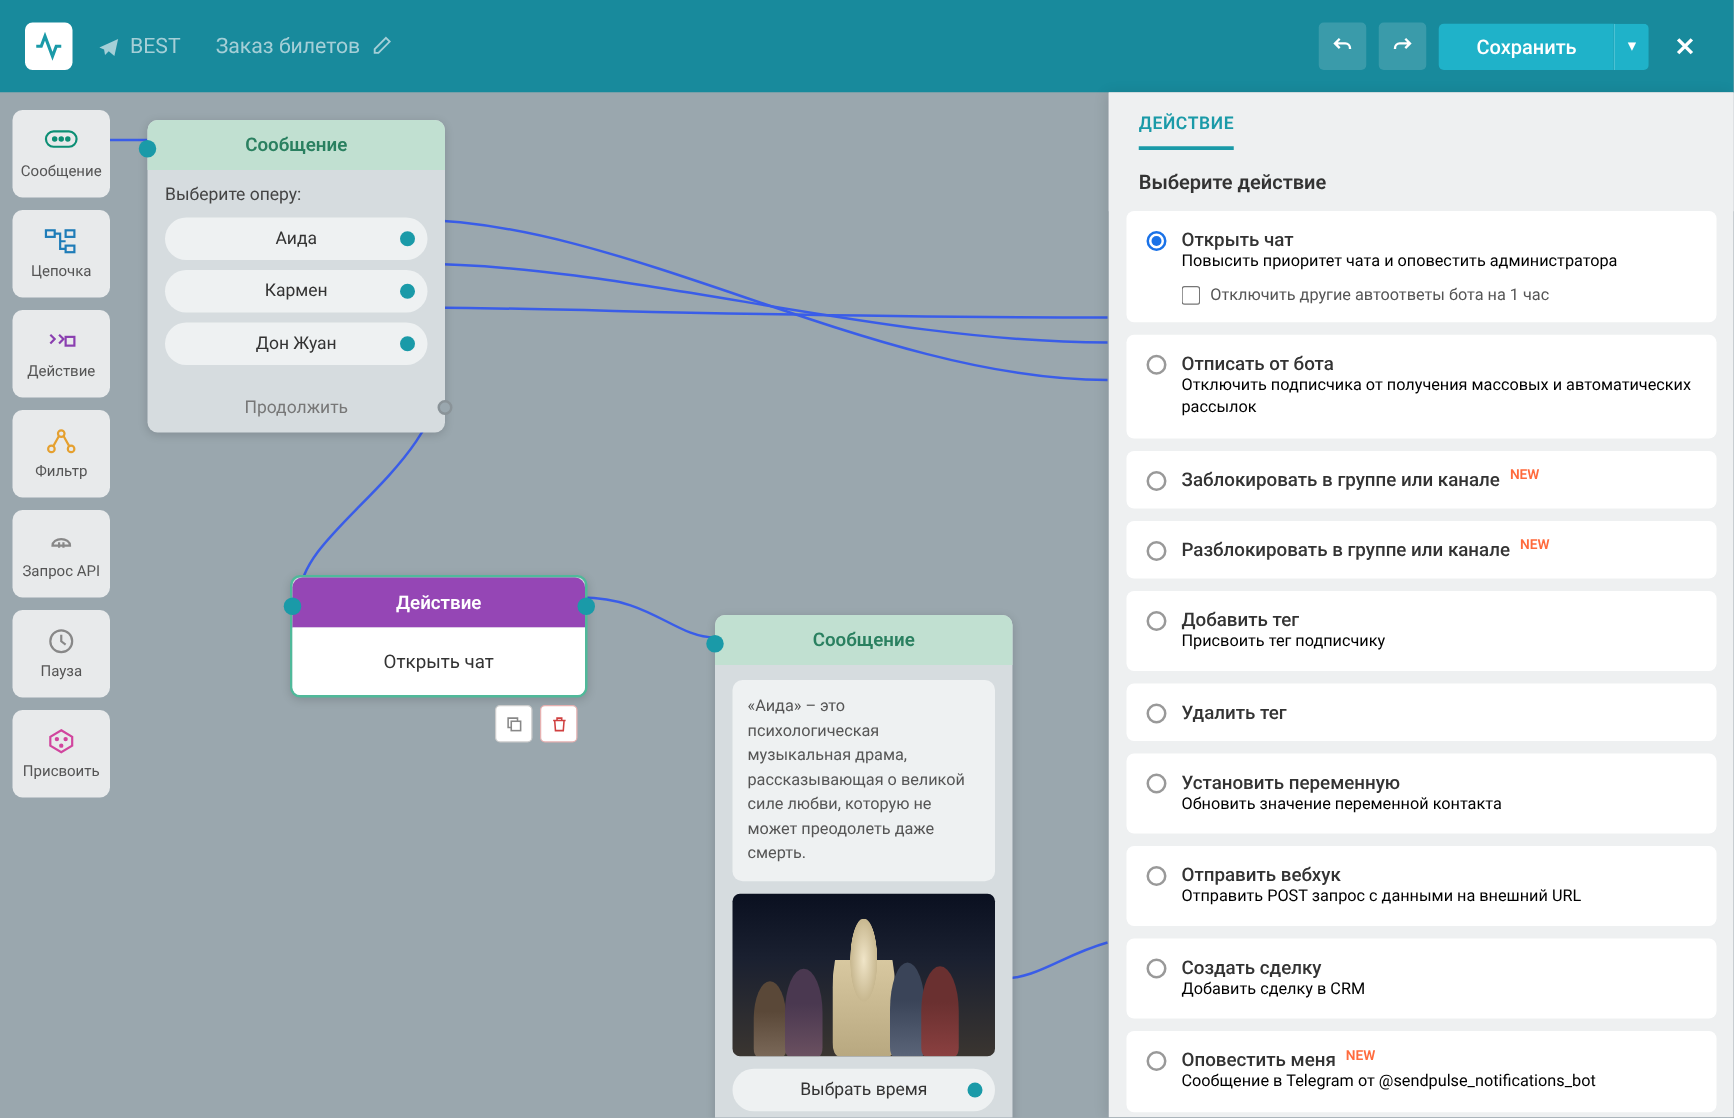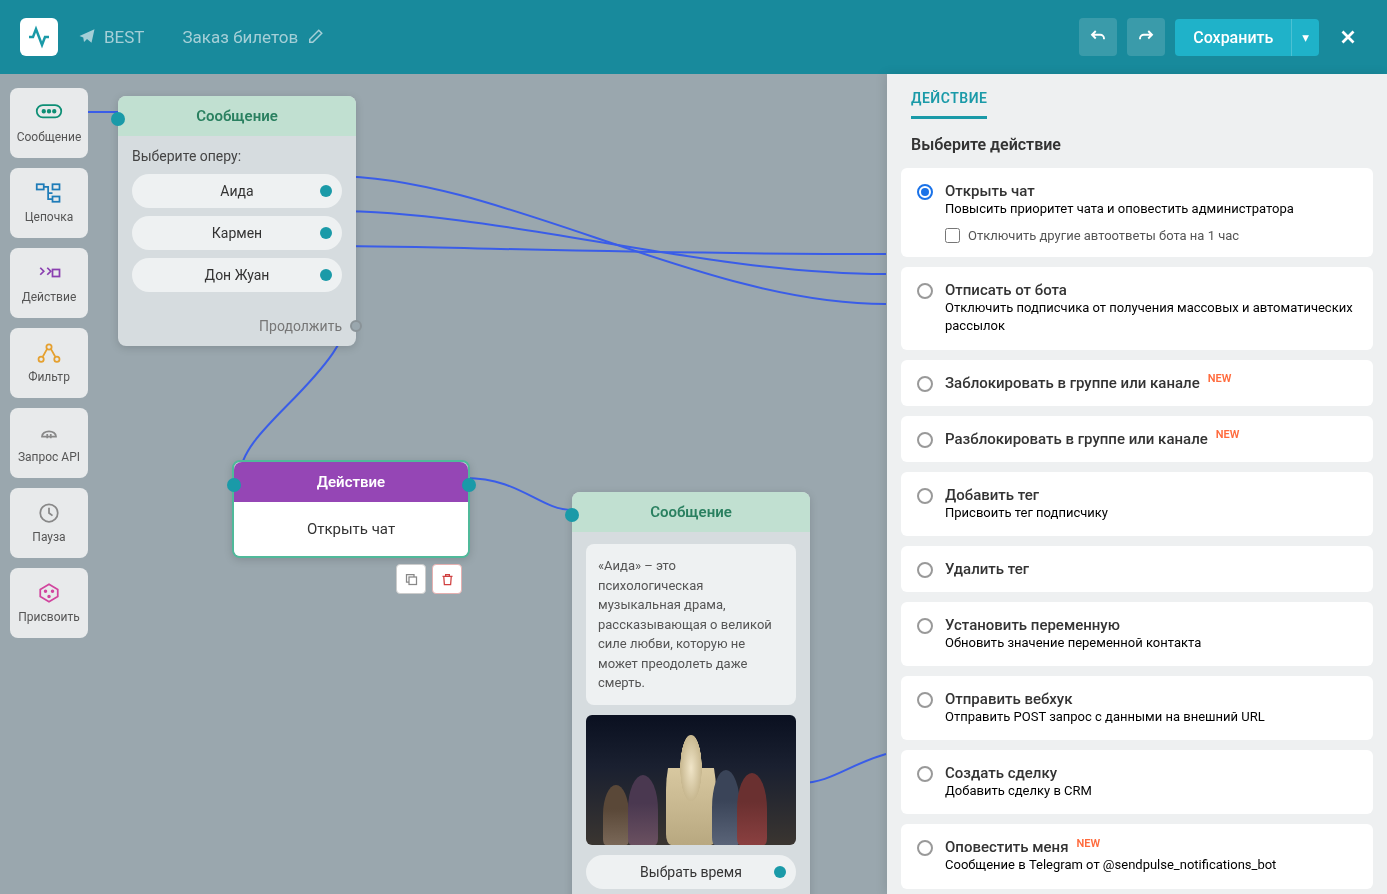--- a/index.html
+++ b/index.html
@@ -1,26 +1,26 @@
 <!DOCTYPE html>
 <html><head>
 <meta charset="utf-8">
 <style>
 *{box-sizing:border-box;margin:0;padding:0;font-family:-apple-system,BlinkMacSystemFont,"Segoe UI",Roboto,sans-serif}
 body{width:1387px;height:894px;overflow:hidden;background:#9aa7ae}
 .header{height:74px;background:#188a9c;display:flex;align-items:center;padding:0 20px;position:relative}
 .logo{width:38px;height:38px;background:#fff;border-radius:6px;display:flex;align-items:center;justify-content:center;margin-right:20px}
 .logo svg{width:24px;height:24px}
 .breadcrumb{display:flex;align-items:center;gap:8px;color:#a5cfd7;font-size:17px}
-.breadcrumb .proj{display:flex;align-items:flex-start;gap:8px;margin-right:30px}
+.breadcrumb .proj{display:flex;align-items:flex-end;gap:8px;margin-right:20px}
 .breadcrumb svg{width:18px;height:18px}
 .header-right{margin-left:auto;display:flex;align-items:center;gap:10px}
 .icon-btn{width:38px;height:38px;border:none;background:rgba(255,255,255,.15);color:#fff;border-radius:4px;cursor:pointer;display:flex;align-items:center;justify-content:center;font-size:20px}
 .save-group{display:flex}
-.save-btn{background:#1fb2c9;border:none;color:#fff;font-size:16px;padding:9px 18px;border-radius:4px 0 0 4px;cursor:pointer;font-weight:500}
+.save-btn{background:#1fb2c9;border:none;color:#fff;font-size:16px;padding:9px 30px;border-radius:4px 0 0 4px;cursor:pointer;font-weight:500}
 .save-dd{background:#1fb2c9;border:none;border-left:1px solid rgba(255,255,255,.2);color:#fff;padding:9px 10px;border-radius:0 4px 4px 0;cursor:pointer}
 .close-btn{width:38px;height:38px;border:none;background:transparent;color:#fff;cursor:pointer;font-size:20px;display:flex;align-items:center;justify-content:center}
 .main{position:relative;height:820px;background:#9aa7ae}
 .sidebar{position:absolute;left:10px;top:14px;width:78px;display:flex;flex-direction:column;gap:10px;z-index:5}
 .side-item{background:#e8eaeb;border-radius:8px;display:flex;flex-direction:column;align-items:center;justify-content:center;height:70px;cursor:pointer;gap:6px}
 .side-item svg{width:28px;height:22px}
 .side-item span{font-size:12px;color:#555}
 .side-item.msg svg{stroke:#0d8f75}
 .side-item.chain svg{stroke:#1e7cb8}
 .side-item.action svg{stroke:#8a3fb0}
@@ -31,21 +31,21 @@
 svg.connections{position:absolute;inset:0;width:100%;height:100%;pointer-events:none}
 .node{position:absolute;background:#d6dcdf;border-radius:8px;box-shadow:0 2px 8px rgba(0,0,0,.15)}
 .node-header{padding:11px;text-align:center;font-weight:600;font-size:15px;border-radius:8px 8px 0 0}
 .node.msg .node-header{background:#c1e0d1;color:#2a8060}
 .node.action{border:2px solid #50b99a}
 .node.action .node-header{background:#9546b5;color:#fff}
 .node-body{padding:12px 14px}
 .node-prompt{font-size:14px;color:#444;margin-bottom:10px}
 .option-pill{background:#eef1f2;border-radius:20px;padding:9px 14px;margin-bottom:8px;text-align:center;font-size:14px;color:#333;position:relative}
 .option-pill .out-port{position:absolute;right:10px;top:50%;transform:translateY(-50%);width:12px;height:12px;border-radius:50%;background:#1a9aa8}
-.continue{text-align:right;padding:6px 14px 12px;font-size:14px;color:#777;position:relative}
+.continue{text-align:center;padding:6px 14px 12px;font-size:14px;color:#777;position:relative}
 .continue .out-port{position:absolute;right:-6px;top:8px;width:12px;height:12px;border-radius:50%;background:#9aa7ae;border:2px solid #8a9398}
 .in-port{position:absolute;left:-7px;top:16px;width:14px;height:14px;border-radius:50%;background:#1a9aa8}
 .action-body{background:#fff;padding:18px;text-align:center;font-size:15px;color:#333;border-radius:0 0 6px 6px}
 .node.action .out-port-right{position:absolute;right:-8px;top:16px;width:14px;height:14px;border-radius:50%;background:#1a9aa8}
 .node.action .in-port{background:#1a9aa8}
 .node-tools{position:absolute;right:6px;bottom:-38px;display:flex;gap:6px}
 .tool-btn{width:30px;height:30px;border:1px solid #ccc;border-radius:4px;background:#fff;cursor:pointer;display:flex;align-items:center;justify-content:center;font-size:15px}
 .tool-btn.del{color:#d04040;border-color:#e6b0b0}
 .msg2 .node-body-text{background:#eef1f2;border-radius:8px;padding:12px;font-size:13px;color:#555;line-height:1.5;margin-bottom:10px}
 .msg2 .image-ph{width:100%;height:130px;background:linear-gradient(180deg,#0a1020 0%,#1a2030 40%,#3a3530 100%);border-radius:6px;margin-bottom:10px;position:relative;overflow:hidden}

